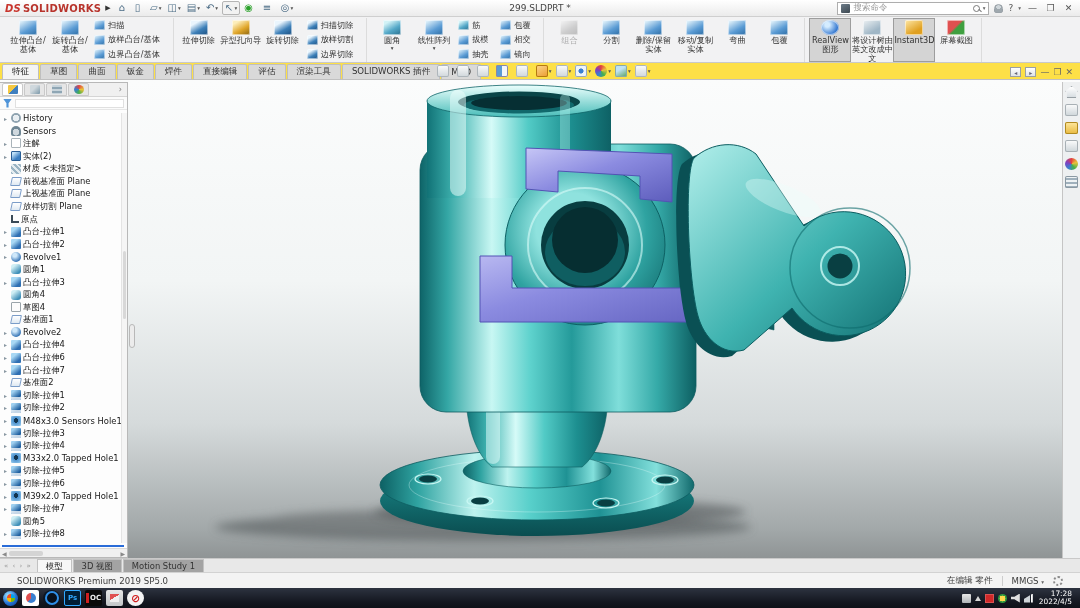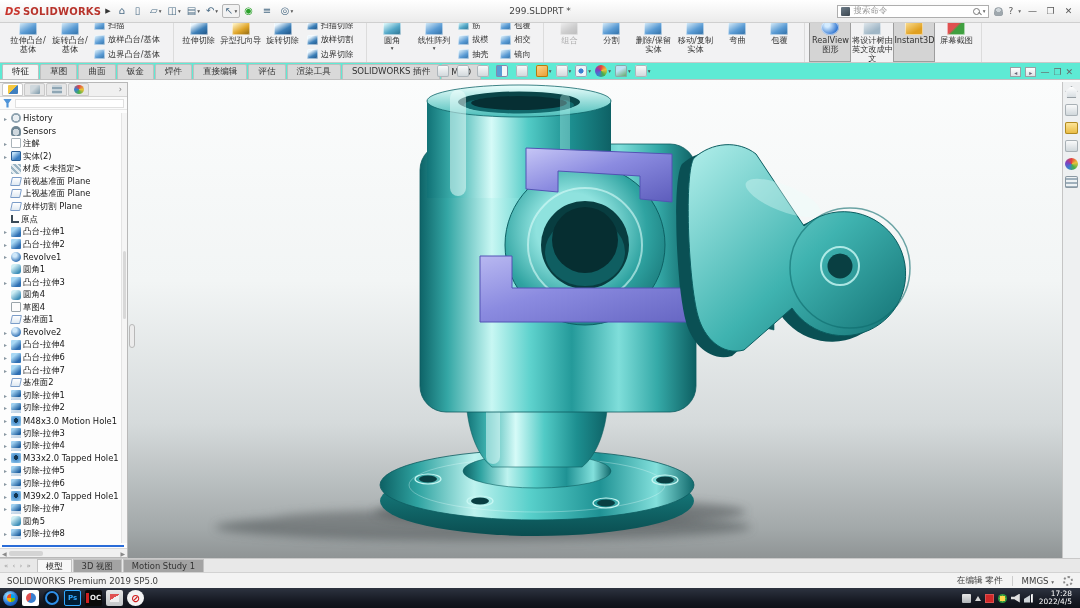--- a/index.html
+++ b/index.html
@@ -1,20 +1,20 @@
 <!DOCTYPE html>
 <html><head>
 <meta charset="utf-8">
 <style>
   *{margin:0;padding:0;box-sizing:border-box;font-family:"DejaVu Sans","Liberation Sans",sans-serif}
   html,body{background:#ffffff}
   #app{position:relative;width:1080px;height:608px;overflow:hidden;background:#dfe2e4;font-size:9px;color:#222;user-select:none}
 
   
-  #titlebar{position:absolute;top:0;left:0;right:0;height:23px;background:linear-gradient(#ffffff,#ebebeb);border-bottom:1px solid #cfcfcf;display:flex;align-items:center;padding:8px 5px;z-index:30}
+  #titlebar{position:absolute;top:0;left:0;right:0;height:17px;background:linear-gradient(#ffffff,#ebebeb);border-bottom:1px solid #cfcfcf;display:flex;align-items:center;padding:8px 5px;z-index:30}
   .logo{display:flex;align-items:center;gap:2px;font-size:10px;letter-spacing:.2px}
   .logo .ds{color:#c8342c;font-weight:bold;font-style:italic}
   .logo .sw{color:#b8342c;font-weight:bold}
   .flyout{color:#333;font-size:7px;margin:0 6px 0 4px}
   #qat{display:flex;align-items:center;gap:2px}
   .qbtn{height:14px;display:flex;align-items:center;padding:0 2px;border-radius:2px;color:#4a6b85;font-size:10px;line-height:10px}
   .qbtn[data-boxed="true"]{border:1px solid #b5b5b5;background:#f2f2f2}
   .qbtn .dd{font-size:5.5px;color:#555;margin-left:1px}
   .qbtn[data-qname="rebuild"]{color:#2aa12a}
   #wintitle{position:absolute;left:50%;transform:translateX(-50%);font-size:9px;color:#444}
@@ -42,21 +42,21 @@
   .rbtn[data-icon="fillet"] .ricon,.rbtn[data-icon="rib"] .ricon{background:linear-gradient(150deg,#d2f2f6 20%,#54a8c8 60%,#2a6f8e)}
   .rbtn[data-icon="realview"] .ricon{background:radial-gradient(circle at 35% 32%,#d4ecff 15%,#2f74cf 70%,#173f7e);border-radius:50%}
   .rbtn[data-icon="instant3d"] .ricon{background:linear-gradient(150deg,#ffe9a8,#e0a020 70%)}
   .rbtn[data-icon="screenshot"] .ricon{background:linear-gradient(135deg,#e05050 45%,#3fa040 55%)}
   .rbtn[data-icon="macro"] .ricon{background:linear-gradient(150deg,#eef2f4,#9fb6c6 70%)}
   .rbtn[data-pressed="true"]{background:#d4d4d4;box-shadow:inset 0 0 0 1px #9d9d9d}
   .rbtn[data-disabled="true"]{opacity:.38;filter:grayscale(1)}
   .rbtn .bdd{font-size:5.5px;color:#444;line-height:5px}
 
   
-  #tabrow{position:absolute;top:63px;left:0;right:0;height:17px;background:#5eead4;border-bottom:1px solid #c0c0c0;display:flex;align-items:flex-end;z-index:20}
+  #tabrow{position:absolute;top:63px;left:0;right:0;height:17px;background:#fde047;border-bottom:1px solid #c0c0c0;display:flex;align-items:flex-end;z-index:20}
   #vtabs{display:flex;align-items:flex-end;padding-left:2px}
   .vtab{height:15px;padding:0 9px;display:flex;align-items:center;background:#d9d9d9;border:1px solid #bfbfbf;border-bottom:none;margin-right:1px;font-size:8.6px;color:#333;border-radius:2px 2px 0 0;white-space:nowrap}
   .vtab[data-active="true"]{background:#f4f4f4;color:#111}
   #headsup{position:absolute;left:437px;top:2px;display:flex;gap:4px;align-items:center}
   .hbtn{display:flex;align-items:center;gap:1px}
   .hico{width:12px;height:12px;border-radius:2px;background:linear-gradient(#fdfdfd,#cfd6da);box-shadow:inset 0 0 0 1px #aeb6bb}
   .hbtn[data-hname="view-orientation-icon"] .hico{background:linear-gradient(150deg,#ffd98e,#e89a2e);box-shadow:inset 0 0 0 1px #b5790f}
   .hbtn[data-hname="edit-appearance-icon"] .hico{background:conic-gradient(#e34040,#e8c23a,#46b04a,#3a7fd0,#8040c0,#e34040);border-radius:50%;box-shadow:none}
   .hbtn[data-hname="apply-scene-icon"] .hico{background:linear-gradient(150deg,#bfe2f4 40%,#58a058);box-shadow:inset 0 0 0 1px #8aa}
   .hbtn[data-hname="section-view-icon"] .hico{background:linear-gradient(90deg,#5a9bd4 50%,#f4f7f9 50%);box-shadow:inset 0 0 0 1px #88a}
@@ -117,21 +117,21 @@
   [data-tpname="appearances-icon"].tp-ico{background:conic-gradient(#e34040,#e8c23a,#46b04a,#3a7fd0,#8040c0,#e34040);border-radius:50%;box-shadow:none}
   [data-tpname="custom-properties-icon"].tp-ico{background:repeating-linear-gradient(#eef2f4 0 2px,#9fb0bc 2px 4px);box-shadow:inset 0 0 0 1px #8a98a2}
 
   
   #doctabs{position:absolute;left:0;right:0;top:558px;height:14px;background:#e8e8e8;border-top:1px solid #c9c9c9;display:flex;align-items:flex-end;padding-left:3px;font-size:8.4px;z-index:30}
   .nav{color:#979797;font-size:7px;margin:0 5px 2px 1px;letter-spacing:1px}
   .dtab{padding:0 8px;height:13px;display:flex;align-items:center;background:#a3a3a3;border:1px solid #c2c2c2;border-bottom:none;margin-right:1px;white-space:nowrap;color:#333}
   .dtab[data-active="true"]{background:#f7f7f7;color:#111}
 
   
-  #statusbar{position:absolute;left:0;right:0;top:572px;height:16px;background:#f3f3f3;border-top:1px solid #d2d2d2;display:flex;align-items:center;font-size:8.6px;color:#3d3d3d;padding:0 7px;z-index:30}
+  #statusbar{position:absolute;left:0;right:0;top:572px;height:16px;background:#f3f3f3;border-top:1px solid #d2d2d2;display:flex;align-items:center;font-size:8.6px;color:#3d3d3d;padding:0 17px;z-index:30}
   .sb-right{margin-left:auto;display:flex;align-items:center;gap:9px}
   .sb-sep{width:1px;height:10px;background:#cdcdcd}
   .gear{width:10px;height:10px;border-radius:50%;border:2px dotted #8a8a8a}
 
   
   #taskbar{position:absolute;left:0;right:0;top:588px;height:20px;background:linear-gradient(#2d3340,#141720 70%,#0e1118);display:flex;align-items:center;padding:0 3px;gap:4px;z-index:40}
   .start{width:15px;height:15px;border-radius:50%;background:radial-gradient(circle at 35% 30%,#8fd8ff 8%,#2470d0 55%,#0a3f90);display:flex;align-items:center;justify-content:center;flex:none}
   .winflag{width:8px;height:8px;background:conic-gradient(#00a4ef 0 25%,#7fba00 0 50%,#ffb900 0 75%,#f25022 0);border-radius:50% 4px 4px 4px;transform:rotate(0deg)}
   .tb-ico{width:17px;height:16px;display:flex;align-items:center;justify-content:center;border-radius:2px;font-size:7px;font-weight:bold;flex:none}
   .tb-ico[data-app="sunlogin"]{background:#fff}
@@ -843,21 +843,21 @@
 
           <div class="trow" data-icon="cut">
             <span class="exp">▸</span>
             <span class="ticon"></span>
             <span class="tlabel">切除-拉伸2</span>
           </div>
 
           <div class="trow" data-icon="hole">
             <span class="exp">▸</span>
             <span class="ticon"></span>
-            <span class="tlabel">M48x3.0 Motion Hole1</span>
+            <span class="tlabel">M48x3.0 Sensors Hole1</span>
           </div>
 
           <div class="trow" data-icon="cut">
             <span class="exp">▸</span>
             <span class="ticon"></span>
             <span class="tlabel">切除-拉伸3</span>
           </div>
 
           <div class="trow" data-icon="cut">
             <span class="exp">▸</span>

